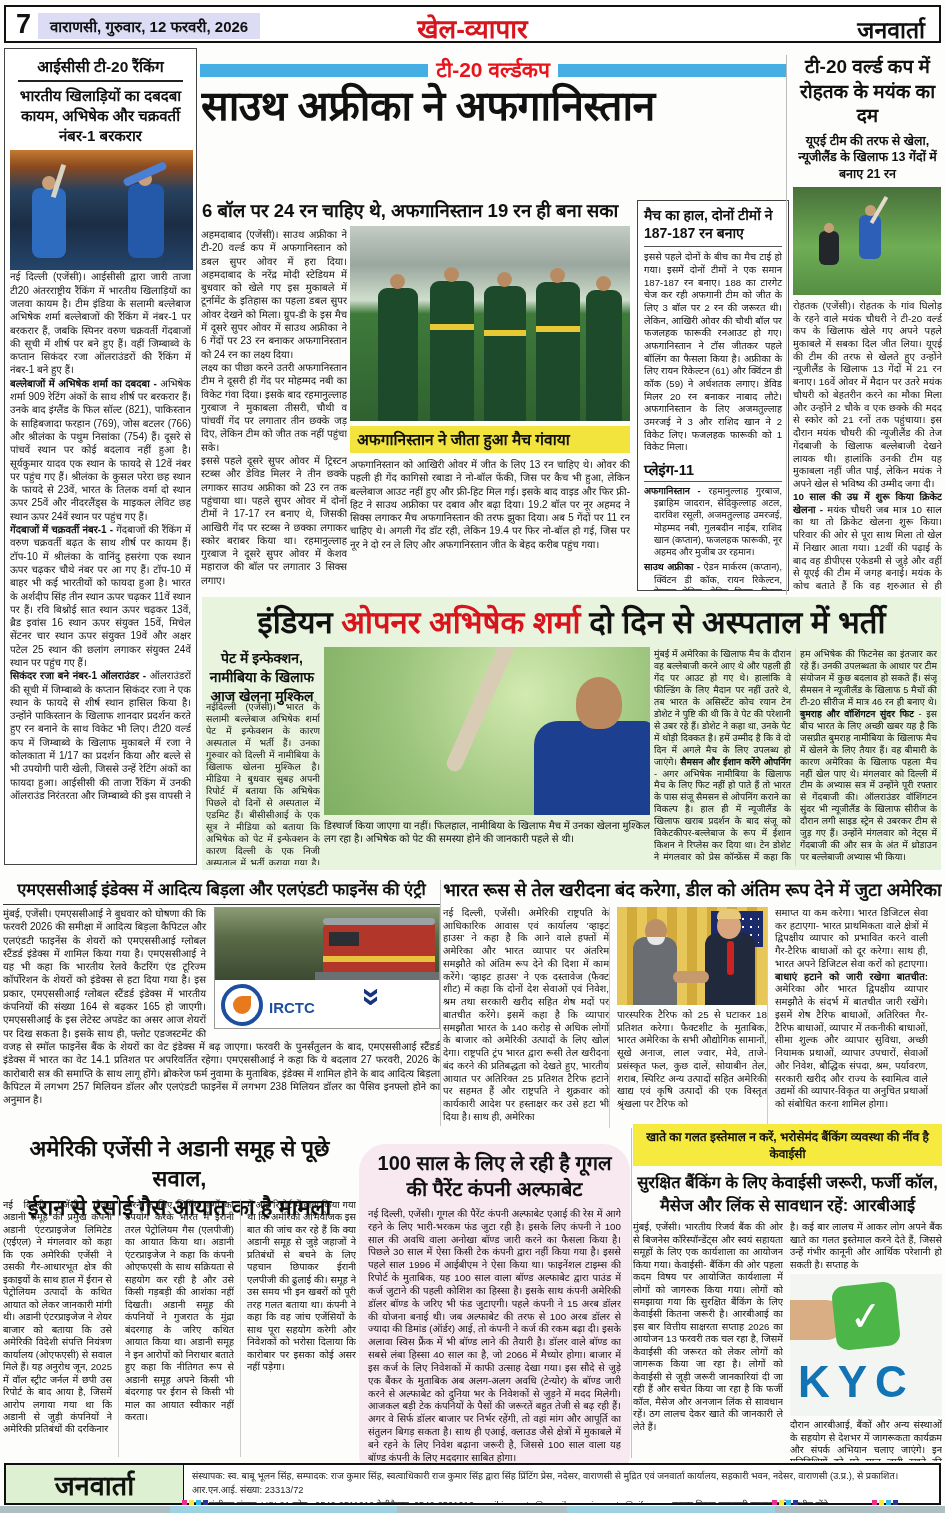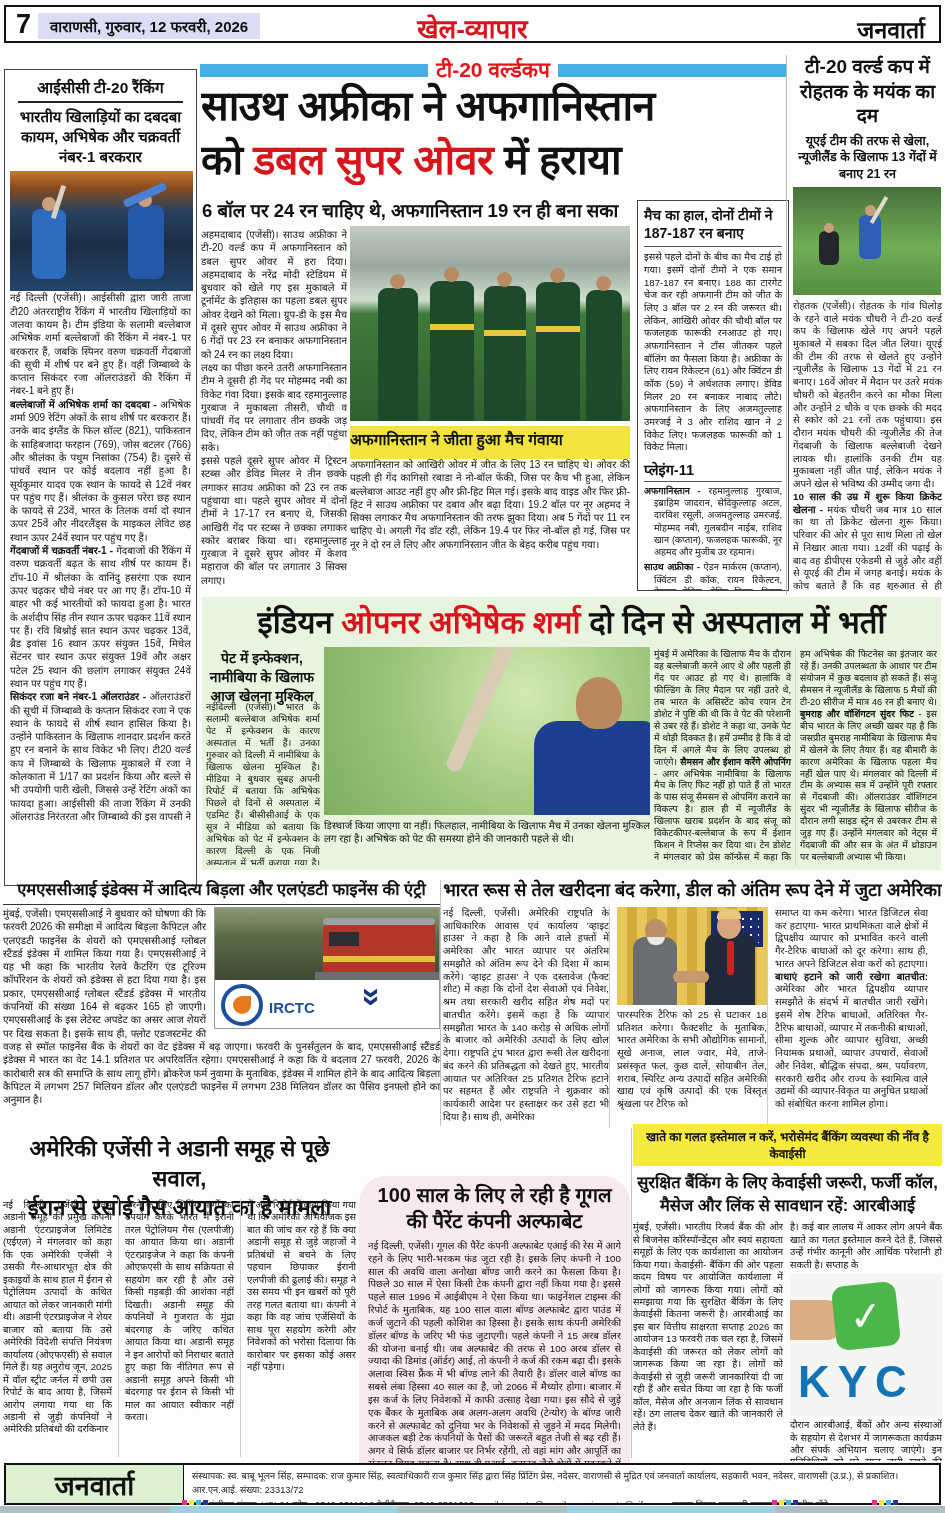--- a/index.html
+++ b/index.html
@@ -17,21 +17,21 @@
   .rule-v { position:absolute; width:1px; background:#c2c2c2; }
 
   
   #hdr { left:4px; top:5px; width:937px; height:38px; border:2px solid #111; background:#fff; }
   #hdr .pgnum { position:absolute; left:10px; top:2px; font-size:27px; font-weight:bold; }
   #hdr .datebox { position:absolute; left:32px; top:6px; background:#dcdcf4; padding:3px 12px; font-size:15px; font-weight:bold; }
   #hdr .section { position:absolute; left:0; right:0; top:3px; text-align:center; font-size:26px; font-weight:bold; color:#d8141c; }
   #hdr .mast { position:absolute; right:14px; top:6px; font-size:23px; font-weight:bold; }
 
   
-  #rankbox { left:4px; top:69px; width:193px; height:817px; border:1px solid #444; background:#fff; padding:4px 5px; overflow:hidden; }
+  #rankbox { left:4px; top:48px; width:193px; height:817px; border:1px solid #444; background:#fff; padding:4px 5px; overflow:hidden; }
   #rankbox .kick { font-size:15.5px; font-weight:bold; text-align:center; padding-bottom:3px; border-bottom:2px solid #222; margin:2px 8px 4px 8px; }
   #rankbox .hl { font-size:15px; font-weight:bold; text-align:center; line-height:1.32; margin:2px 0 5px 0; }
   #rankbox .body { height:532px; }
 
   
   .kickrow { left:200px; top:60px; width:586px; height:20px; display:flex; align-items:center; gap:8px; }
   .kickrow .bar { flex:1; height:13px; background:#45aee3; }
   .kickrow .ktxt { font-size:21px; font-weight:bold; color:#e8141c; line-height:20px; }
   .mainhl { left:201px; width:586px; font-size:41px; font-weight:bold; line-height:1.2; letter-spacing:-0.5px; }
   .subhead { left:202px; top:197px; width:432px; font-size:18.5px; font-weight:bold; }
@@ -69,21 +69,21 @@
   #trade-cols .c { font-size:9.8px; line-height:1.3; text-align:justify; overflow:hidden; }
   #trade-cols .c + .c { border-left:1px solid #ccc; padding-left:7px; }
 
   
   #adanihl { left:3px; top:1134px; width:353px; font-size:22px; font-weight:bold; text-align:center; line-height:1.35; }
   #adani-cols { left:3px; top:1199px; width:353px; height:258px; display:flex; gap:6px; overflow:hidden; }
   #adani-cols .c { font-size:9.6px; line-height:1.3; text-align:justify; overflow:hidden; flex:1; }
   #adani-cols .c + .c { border-left:1px solid #ccc; padding-left:6px; }
 
   
-  #alpha { left:359px; top:1176px; width:271px; height:338px; background:#f8e8ef; padding:6px 9px; overflow:hidden;border-radius:27px; }
+  #alpha { left:359px; top:1144px; width:271px; height:338px; background:#f8e8ef; padding:6px 9px; overflow:hidden;border-radius:27px; }
   #alpha .hl { font-size:20px; font-weight:bold; text-align:center; line-height:1.3; }
   #alpha .body { font-size:9.8px; line-height:1.31; text-align:justify; margin-top:6px; height:270px; overflow:hidden; }
 
   
   #kyc { left:633px; top:1124px; width:309px; height:338px; overflow:hidden; }
   #kyc .kick { background:#f5ea3d; font-size:12px; font-weight:bold; text-align:center; padding:4px 2px; }
   #kyc .hl { font-size:16.5px; font-weight:bold; text-align:center; line-height:1.4; margin:5px 0 4px 0; }
   #kyc .cols { display:flex; gap:7px; height:240px; overflow:hidden; }
   #kyc .c { font-size:9.6px; line-height:1.3; text-align:justify; overflow:hidden; }
 
@@ -146,21 +146,20 @@
       <br><b>सिकंदर रजा बने नंबर-1 ऑलराउंडर -</b><span> ऑलराउंडरों की सूची में जिम्बाब्वे के कप्तान सिकंदर रजा ने एक स्थान के फायदे से शीर्ष स्थान हासिल किया है। उन्होंने पाकिस्तान के खिलाफ शानदार प्रदर्शन करते हुए रन बनाने के साथ विकेट भी लिए। टी20 वर्ल्ड कप में जिम्बाब्वे के खिलाफ मुकाबले में रजा ने कोलकाता में 1/17 का प्रदर्शन किया और बल्ले से भी उपयोगी पारी खेली, जिससे उन्हें रेटिंग अंकों का फायदा हुआ। आईसीसी की ताजा रैंकिंग में उनकी ऑलराउंड निरंतरता और जिम्बाब्वे की इस वापसी ने टी20 रैंकिंग में रोमांच और बढ़ा दिया है।</span>
     </div>
   </div>
 
   <div class="abs kickrow">
     <div class="bar"></div>
     <div class="ktxt">टी-20 वर्ल्डकप</div>
     <div class="bar"></div>
   </div>
   <div class="abs mainhl nw" style="top:82px;">साउथ अफ्रीका ने अफगानिस्तान</div>
-  <div class="abs mainhl nw" style="top:136px;"><span>को </span><span class="red">डबल सुपर ओवर</span><span> में हराया</span></div>
   <div class="abs subhead nw">6 बॉल पर 24 रन चाहिए थे, अफगानिस्तान 19 रन ही बना सका</div>
 
   <div class="abs body10 jt" style="left:201px;top:228px;width:146px;height:370px;">
     <span>अहमदाबाद (एजेंसी)। साउथ अफ्रीका ने टी-20 वर्ल्ड कप में अफगानिस्तान को डबल सुपर ओवर में हरा दिया। अहमदाबाद के नरेंद्र मोदी स्टेडियम में बुधवार को खेले गए इस मुकाबले में टूर्नामेंट के इतिहास का पहला डबल सुपर ओवर देखने को मिला। ग्रुप-डी के इस मैच में दूसरे सुपर ओवर में साउथ अफ्रीका ने 6 गेंदों पर 23 रन बनाकर अफगानिस्तान को 24 रन का लक्ष्य दिया।</span><br>
     <span>लक्ष्य का पीछा करने उतरी अफगानिस्तान टीम ने दूसरी ही गेंद पर मोहम्मद नबी का विकेट गंवा दिया। इसके बाद रहमानुल्लाह गुरबाज ने मुकाबला तीसरी, चौथी व पांचवीं गेंद पर लगातार तीन छक्के जड़ दिए, लेकिन टीम को जीत तक नहीं पहुंचा सके।</span><br>
     <span>इससे पहले दूसरे सुपर ओवर में ट्रिस्टन स्टब्स और डेविड मिलर ने तीन छक्के लगाकर साउथ अफ्रीका को 23 रन तक पहुंचाया था। पहले सुपर ओवर में दोनों टीमों ने 17-17 रन बनाए थे, जिसकी आखिरी गेंद पर स्टब्स ने छक्का लगाकर स्कोर बराबर किया था। रहमानुल्लाह गुरबाज ने दूसरे सुपर ओवर में केशव महाराज की बॉल पर लगातार 3 सिक्स लगाए।</span>
   </div>
 
   <div class="ph ph-main">
     <div class="pl" style="left:28px;top:62px;width:40px;height:133px;"></div>
@@ -171,21 +170,21 @@
     <div class="head" style="left:147px;top:46px;"></div>
     <div class="pl" style="left:186px;top:56px;width:44px;height:139px;"></div>
     <div class="head" style="left:200px;top:42px;"></div>
     <div class="pl" style="left:236px;top:64px;width:36px;height:131px;"></div>
     <div class="head" style="left:246px;top:50px;"></div>
     <div class="ystripe" style="left:80px;top:98px;width:44px;height:6px;"></div>
     <div class="ystripe" style="left:186px;top:100px;width:44px;height:6px;"></div>
     <div class="ystripe" style="left:134px;top:104px;width:42px;height:6px;"></div>
   </div>
 
-  <div class="abs yellowbar" style="left:350px;top:426px;width:280px;height:33px;font-size:15.5px;line-height:27px;overflow:hidden;">अफगानिस्तान ने जीता हुआ मैच गंवाया</div>
+  <div class="abs yellowbar" style="left:350px;top:426px;width:280px;height:27px;font-size:15.5px;line-height:27px;padding-left:7px;overflow:hidden;">अफगानिस्तान ने जीता हुआ मैच गंवाया</div>
   <div class="abs body10 jt" style="left:350px;top:458px;width:280px;height:138px;">अफगानिस्तान को आखिरी ओवर में जीत के लिए 13 रन चाहिए थे। ओवर की पहली ही गेंद कागिसो रबाडा ने नो-बॉल फेंकी, जिस पर कैच भी हुआ, लेकिन बल्लेबाज आउट नहीं हुए और फ्री-हिट मिल गई। इसके बाद वाइड और फिर फ्री-हिट ने साउथ अफ्रीका पर दबाव और बढ़ा दिया। 19.2 बॉल पर नूर अहमद ने सिक्स लगाकर मैच अफगानिस्तान की तरफ झुका दिया। अब 5 गेंदों पर 11 रन चाहिए थे। अगली गेंद डॉट रही, लेकिन 19.4 पर फिर नो-बॉल हो गई, जिस पर नूर ने दो रन ले लिए और अफगानिस्तान जीत के बेहद करीब पहुंच गया।</div>
 
   <div id="matchbox" class="abs">
     <div class="t">मैच का हाल, दोनों टीमों ने 187-187 रन बनाए</div>
     <div class="tx">इससे पहले दोनों के बीच का मैच टाई हो गया। इसमें दोनों टीमों ने एक समान 187-187 रन बनाए। 188 का टारगेट चेज कर रही अफगानी टीम को जीत के लिए 3 बॉल पर 2 रन की जरूरत थी। लेकिन, आखिरी ओवर की चौथी बॉल पर फजलहक फारूकी रनआउट हो गए। अफगानिस्तान ने टॉस जीतकर पहले बॉलिंग का फैसला किया है। अफ्रीका के लिए रायन रिकेल्टन (61) और क्विंटन डी कॉक (59) ने अर्धशतक लगाए। डेविड मिलर 20 रन बनाकर नाबाद लौटे। अफगानिस्तान के लिए अजमतुल्लाह उमरजई ने 3 और राशिद खान ने 2 विकेट लिए। फजलहक फारूकी को 1 विकेट मिला।</div>
     <div class="p11">प्लेइंग-11</div>
     <div class="team"><b>अफगानिस्तान - </b><span>रहमानुल्लाह गुरबाज, इब्राहिम जादरान, सेदिकुल्लाह अटल, दारविश रसूली, अजमतुल्लाह उमरजई, मोहम्मद नबी, गुलबदीन नाईब, राशिद खान (कप्तान), फजलहक फारूकी, नूर अहमद और मुजीब उर रहमान।</span></div>
     <div class="team"><b>साउथ अफ्रीका - </b><span>ऐडन मार्करम (कप्तान), क्विंटन डी कॉक, रायन रिकेल्टन, डेवाल्ड ब्रेविस, डेविड मिलर, ट्रिस्टन स्टब्स, मार्को यानसन, जॉर्ज लिंडे, कगिसो रबाडा, केशव महाराज और लुंगी एनगिडी।</span></div>
   </div>
 

